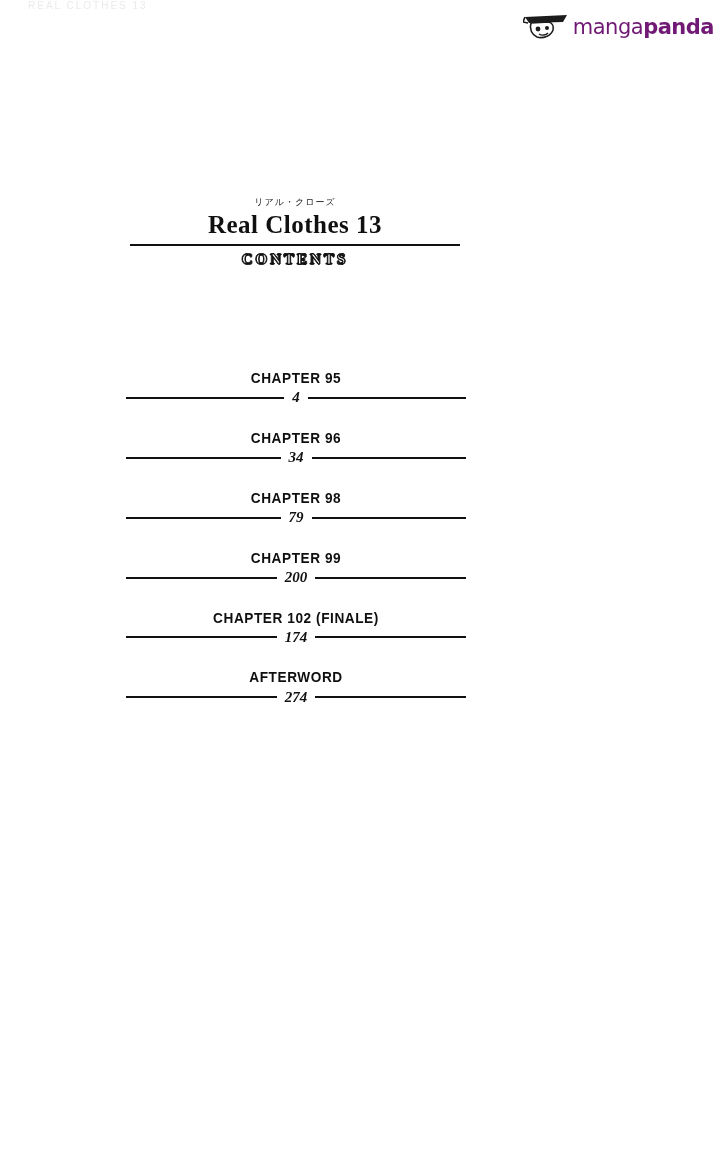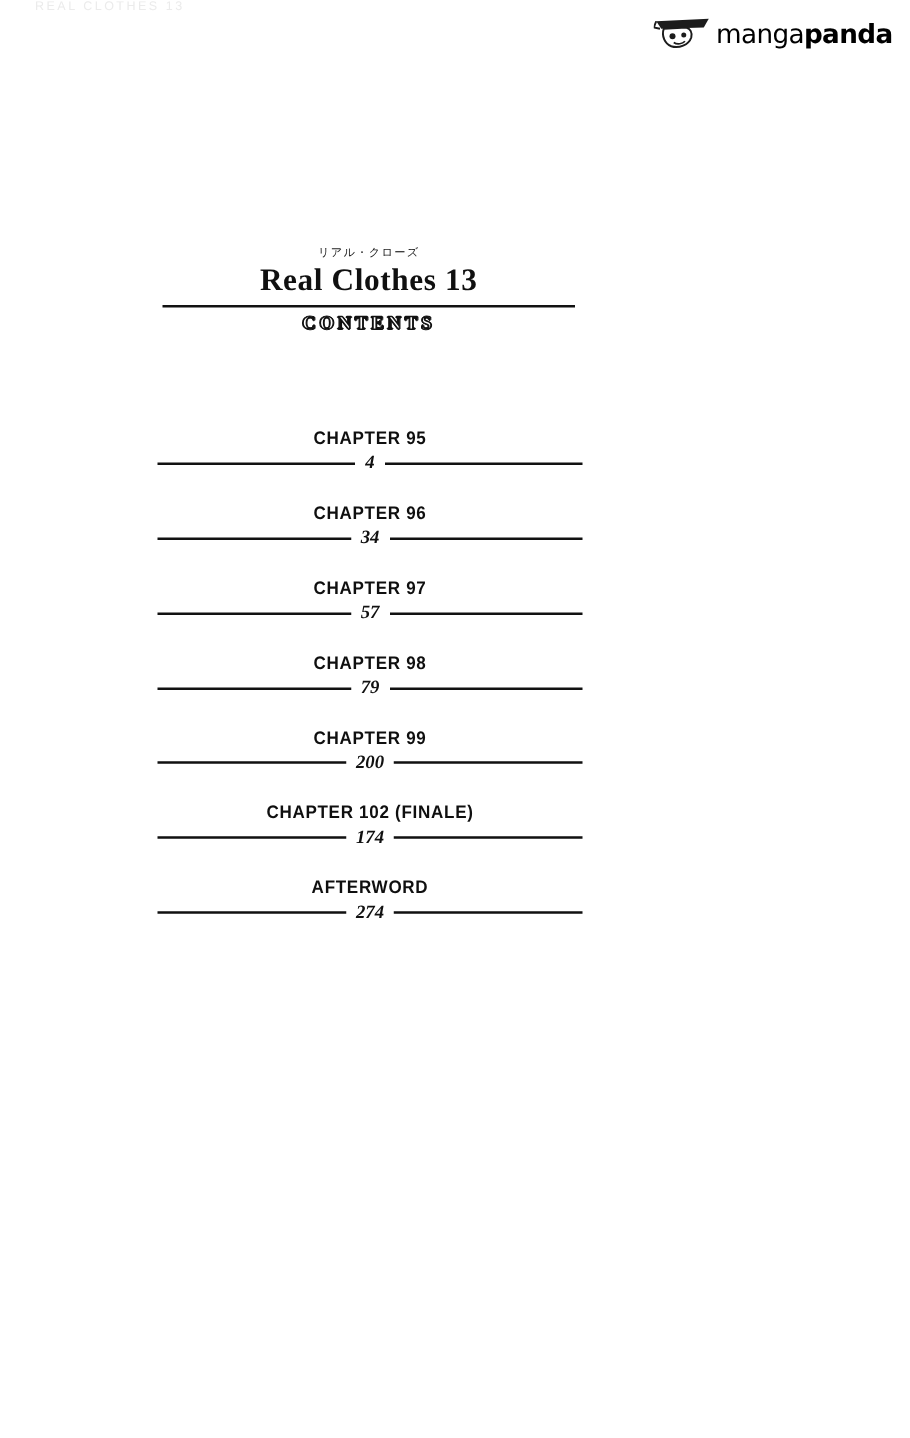--- a/index.html
+++ b/index.html
@@ -40,21 +40,21 @@
   }
   .watermark .wm-mark {
     width: 46px;
     height: 28px;
     position: relative;
     margin-right: 2px;
   }
   .watermark .wm-text {
     font-size: 21px;
     letter-spacing: -0.5px;
-    color: #000000;
+    color: #701a75;
     font-family: "DejaVu Sans", sans-serif;
     font-weight: 400;
   }
   .watermark .wm-text b {
     font-weight: 700;
   }
 
   
   .title-block {
     position: absolute;
@@ -93,21 +93,21 @@
     font-family: Liberation Serif, serif;
     color: #ffffff;
     -webkit-text-stroke: 1px #111;
     text-shadow:
       -1px 0 #111, 1px 0 #111, 0 -1px #111, 0 1px #111;
   }
 
   
   .toc {
     position: absolute;
-    top: 343px;
+    top: 370px;
     left: 0;
     width: 592px;
   }
   .toc-entry {
     width: 340px;
     margin: 0 auto;
     padding-bottom: 24.5px;
     text-align: center;
   }
   .toc-title {
@@ -182,28 +182,20 @@
 
   <div class="toc-entry">
     <div class="toc-title">CHAPTER 96</div>
     <div class="toc-pagerow">
       <span class="toc-line"></span>
       <span class="toc-page">34</span>
       <span class="toc-line"></span>
     </div>
   </div>
 
-  <div class="toc-entry">
-    <div class="toc-title">CHAPTER 97</div>
-    <div class="toc-pagerow">
-      <span class="toc-line"></span>
-      <span class="toc-page">57</span>
-      <span class="toc-line"></span>
-    </div>
-  </div>
 
   <div class="toc-entry">
     <div class="toc-title">CHAPTER 98</div>
     <div class="toc-pagerow">
       <span class="toc-line"></span>
       <span class="toc-page">79</span>
       <span class="toc-line"></span>
     </div>
   </div>
 

